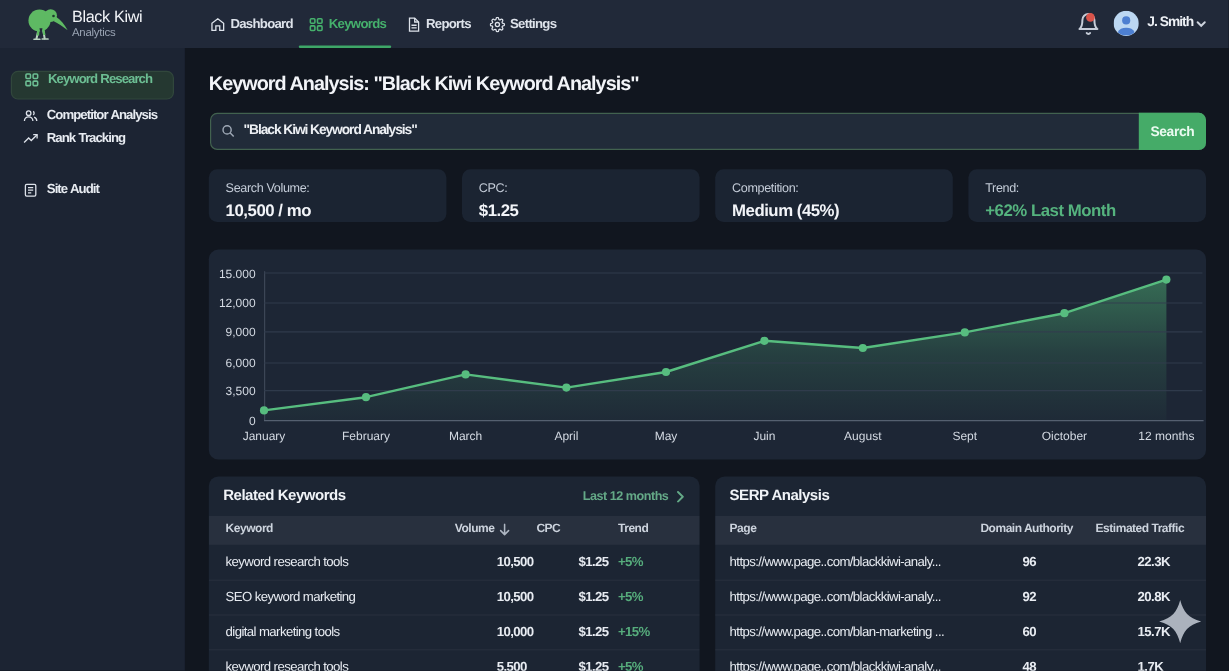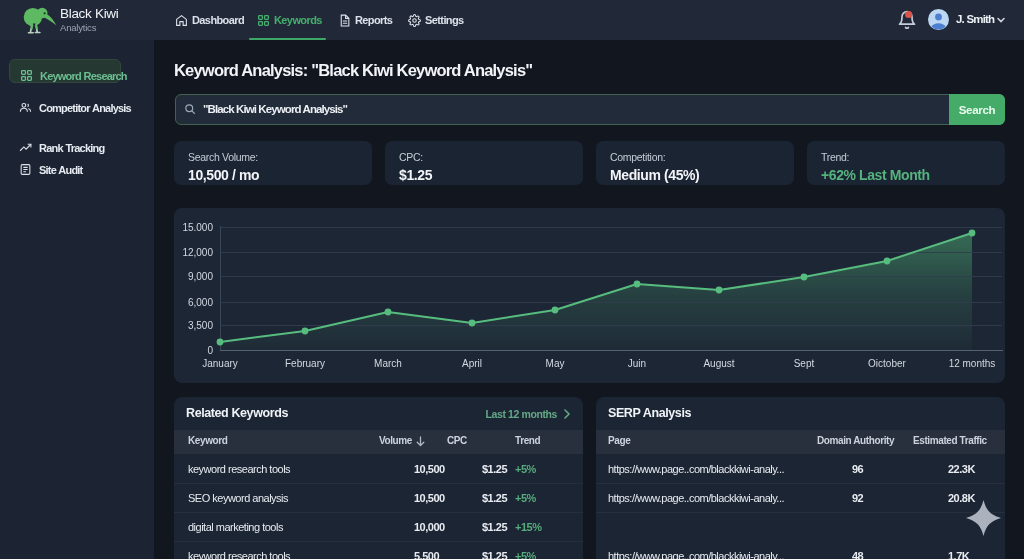--- a/index.html
+++ b/index.html
@@ -9,21 +9,21 @@
   
   .header { left:0; top:0; width:1024px; height:40px; background:#212939; }
   .logo-txt { left:60px; top:6px; }
   .logo-name { font-size:13.5px; font-weight:normal; color:#f2f4f8; letter-spacing:-0.3px; line-height:16px; }
   .logo-sub { font-size:9.5px; color:#9aa4b4; letter-spacing:-0.2px; line-height:11px; }
   .nav { top:0; height:40px; display:flex; align-items:center; color:#dde2ea; font-size:11px; font-weight:600; letter-spacing:-0.6px; }
   .nav svg { margin-right:4px; }
   .underline { left:249px; top:38px; width:77px; height:2px; background:#3ea768; border-radius:2px; }
   
   .sidebar { left:0; top:40px; width:154px; height:519px; background:#1c2433; }
-  .sideitem { position:absolute; left:9px; width:112px; height:24px; display:flex; align-items:flex-end; font-size:11px; color:#e8ecf2; font-weight:600; letter-spacing:-0.8px; word-spacing:0.5px; white-space:nowrap; padding-left:10px; }
+  .sideitem { position:absolute; left:9px; width:136px; height:24px; display:flex; align-items:flex-start; font-size:11px; color:#e8ecf2; font-weight:600; letter-spacing:-0.8px; word-spacing:0.5px; white-space:nowrap; padding-left:10px; }
   .sideitem svg { margin-right:7px; flex:none; }
   .sideactive { background:#253831 ; border:1px solid #31473c; border-radius:6px; color:#6cbe93; }
   
   .h1 { left:174px; top:61px; font-size:16.5px; font-weight:bold; color:#f2f4f8; letter-spacing:-0.8px; }
   
   .search { left:175px; top:94px; width:830px; height:31px; background:#212b39; border:1px solid #42624f; border-radius:6px; }
   .search-txt { left:203px; top:103px; font-size:11.5px; font-weight:600; letter-spacing:-0.9px; color:#edf0f4; }
   .search-btn { left:949px; top:94px; width:56px; height:31px; background:#45ab68; border-radius:0 6px 6px 0; color:#eafaf0; font-size:11.5px; font-weight:600; letter-spacing:-0.3px; display:flex; align-items:center; justify-content:center; }
   
   .cards { left:174px; top:141px; width:831px; height:44px; display:flex; gap:13px; }
@@ -124,21 +124,21 @@
   Keyword Research
 </div>
 <div class="sideitem" style="top:90px;">
   <svg width="13" height="13" viewBox="0 0 24 24" fill="none" stroke="#dde2ea" stroke-width="2">
       <circle cx="9" cy="8" r="3.5"></circle>
       <path d="M2.5 20 a6.5 6.5 0 0 1 13 0"></path>
       <path d="M16 5.2 a3.5 3.5 0 0 1 0 5.6 M17.5 14 a6.5 6.5 0 0 1 4 6"></path>
     </svg>
   Competitor Analysis
 </div>
-<div class="sideitem" style="top:130px;">
+<div class="sideitem" style="top:109px;">
   <svg width="13" height="13" viewBox="0 0 24 24" fill="none" stroke="#dde2ea" stroke-width="2">
       <path d="M2 18 L9 11 L13 15 L22 6"></path>
       <path d="M16 6 H22 V12"></path>
     </svg>
   Rank Tracking
 </div>
 <div class="sideitem" style="top:152px;">
   <svg width="13" height="13" viewBox="0 0 24 24" fill="none" stroke="#dde2ea" stroke-width="2">
       <rect x="4" y="3" width="16" height="18" rx="2"></rect>
       <path d="M8 8 H16 M8 12 H16 M8 16 H13"></path>
@@ -243,21 +243,21 @@
     </svg>
   <div class="th" style="left:273px;">CPC</div>
   <div class="th" style="left:341px;">Trend</div>
   <div class="trow" style="top:58px;">
     <div class="td" style="left:14px;">keyword research tools</div>
     <div class="td tdb" style="left:205px;">10,500</div>
     <div class="td tdb" style="left:273px;">$1.25</div>
     <div class="td tdg" style="left:341px;">+5%</div>
   </div>
   <div class="trow" style="top:87px;">
-    <div class="td" style="left:14px;">SEO keyword analysis</div>
+    <div class="td" style="left:14px;">SEO keyword marketing</div>
     <div class="td tdb" style="left:205px;">10,500</div>
     <div class="td tdb" style="left:273px;">$1.25</div>
     <div class="td tdg" style="left:341px;">+5%</div>
   </div>
   <div class="trow" style="top:116px;">
     <div class="td" style="left:14px;text-align:right;">digital marketing tools</div>
     <div class="td tdb" style="left:205px;">10,000</div>
     <div class="td tdb" style="left:273px;">$1.25</div>
     <div class="td tdg" style="left:341px;">+15%</div>
   </div>
@@ -278,20 +278,25 @@
   <div class="trow" style="top:58px;">
     <div class="td" style="left:12px;">https://www.page..com/blackkiwi-analy...</div>
     <div class="td tdb" style="left:221px;">96</div>
     <div class="td tdb" style="left:317px;">22.3K</div>
   </div>
   <div class="trow" style="top:87px;">
     <div class="td" style="left:12px;">https://www.page..com/blackkiwi-analy...</div>
     <div class="td tdb" style="left:221px;">92</div>
     <div class="td tdb" style="left:317px;">20.8K</div>
   </div>
+  <div class="trow" style="top:116px;">
+    <div class="td" style="left:12px;">https://www.page..com/blan-marketing ...</div>
+    <div class="td tdb" style="left:221px;">60</div>
+    <div class="td tdb" style="left:317px;">15.7K</div>
+  </div>
   <div class="trow" style="top:145px;">
     <div class="td" style="left:12px;">https://www.page..com/blackkiwi-analy...</div>
     <div class="td tdb" style="left:221px;">48</div>
     <div class="td tdb" style="left:317px;">1.7K</div>
   </div>
 </div>
 
 <svg class="abs" style="left:965px; top:499px;" width="37" height="38" viewBox="0 0 37 38">
   <path d="M18.5 1 C21.4 11.5 25 15.6 36 19 C25 22.4 21.4 26.5 18.5 37 C15.6 26.5 12 22.4 1 19 C12 15.6 15.6 11.5 18.5 1 Z" fill="#abb2bd"></path>
 </svg>

